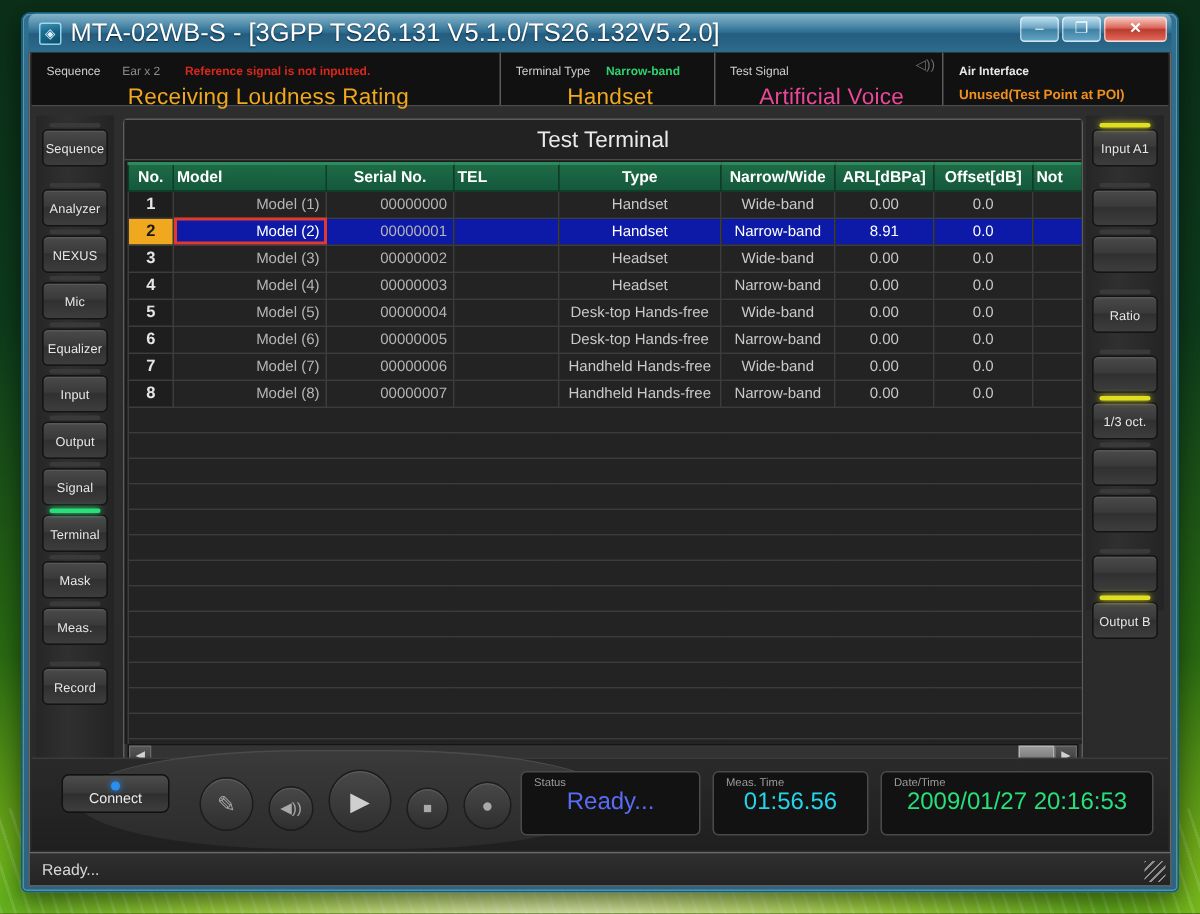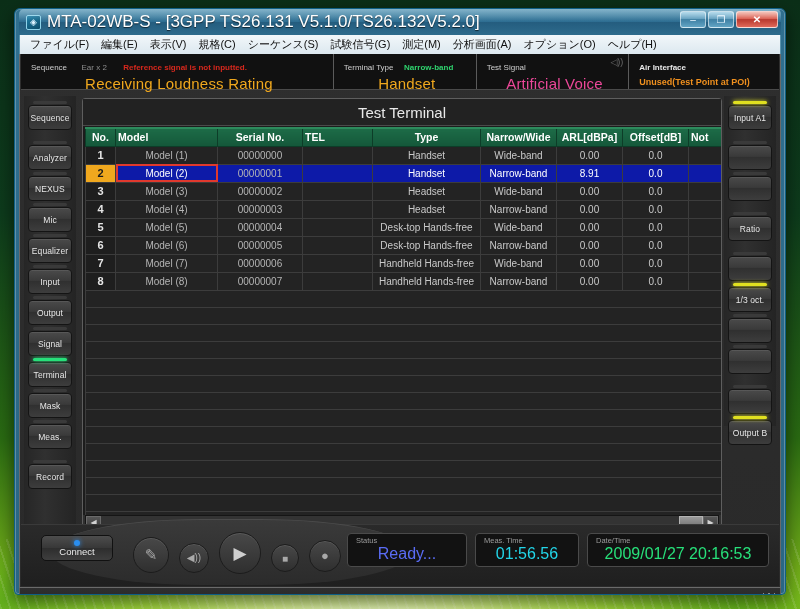--- a/index.html
+++ b/index.html
@@ -174,21 +174,21 @@
     text-align: center; padding: 0 2px;
   }
   table.grid td {
     background: #232323; color: #c9c9c9; font-size: 10px;
     height: 18px; border: 1px solid #3c3c3c; padding: 0 4px;
     text-align: center; white-space: nowrap; overflow: hidden;
   }
   table.grid td.no {
     background: #1e1e1e; color: #e6e6e6; font-weight: bold; font-size: 11px;
   }
-  table.grid td.left { text-align: center; color: #b5b5b5; }
+  table.grid td.left { text-align: right; color: #b5b5b5; }
   tr.sel td { background: #0d1aa8; color: #ffffff; }
   tr.sel td.no { background: #f0a81e; color: #1a1a1a; }
   tr.sel td.model {
     outline: 2px solid #e0392e; outline-offset: -2px;
     background: #0d1aa8; color: #ffffff;
   }
   tr.filler td { height: 17px; background: #232323; }
 
   
   #hscroll {
@@ -258,21 +258,21 @@
     border-radius: 50%;
     background: linear-gradient(180deg,#484848,#2f2f2f);
     border: 1px solid #1c1c1c;
     box-shadow: 0 1px 0 rgba(255,255,255,.10) inset;
     display:flex; align-items:center; justify-content:center;
     color:#a9a9a9;
   }
   .readouts { position: absolute; right: 10px; top: 8px; display: flex; gap: 8px; }
   .ro {
     background: #121212; border: 1px solid #4a4a4a; border-radius: 4px;
-    padding: 2px 8px 3px 8px; position: relative; min-width: 96px;
+    padding: 2px 8px 12px 8px; position: relative; min-width: 96px;
   }
   .ro .rl { font-size: 7.5px; color: #9b9b9b; display:block; }
   .ro .rv { font-size: 16px; display:block; text-align:center; line-height:18px; }
   .rv.blue  { color: #5a6cf5; }
   .rv.cyan  { color: #22d5e8; }
   .rv.green { color: #27e07a; }
   #ro-status { min-width: 120px; }
   #ro-meas   { min-width: 104px; }
   #ro-date   { min-width: 182px; }
 
@@ -302,32 +302,20 @@
   <div id="titlebar">
     <div class="app-icon">◈</div>
     <div class="title-text">MTA-02WB-S - [3GPP TS26.131 V5.1.0/TS26.132V5.2.0]</div>
     <div class="win-btns">
       <div class="wbtn">–</div>
       <div class="wbtn">❐</div>
       <div class="wbtn close">✕</div>
     </div>
   </div>
 
-  <div id="menubar">
-    <div class="mi">ファイル(F)</div>
-    <div class="mi">編集(E)</div>
-    <div class="mi">表示(V)</div>
-    <div class="mi">規格(C)</div>
-    <div class="mi">シーケンス(S)</div>
-    <div class="mi">試験信号(G)</div>
-    <div class="mi">測定(M)</div>
-    <div class="mi">分析画面(A)</div>
-    <div class="mi">オプション(O)</div>
-    <div class="mi">ヘルプ(H)</div>
-  </div>
 
   <div id="body">
 
     <div id="infostrip">
       <div class="iseg" id="seg-sequence">
         <span class="lbl">Sequence</span>
         <span class="sub">Ear x 2</span>
         <span class="warn">Reference signal is not inputted.</span>
         <span class="big">Receiving Loudness Rating</span>
       </div>

